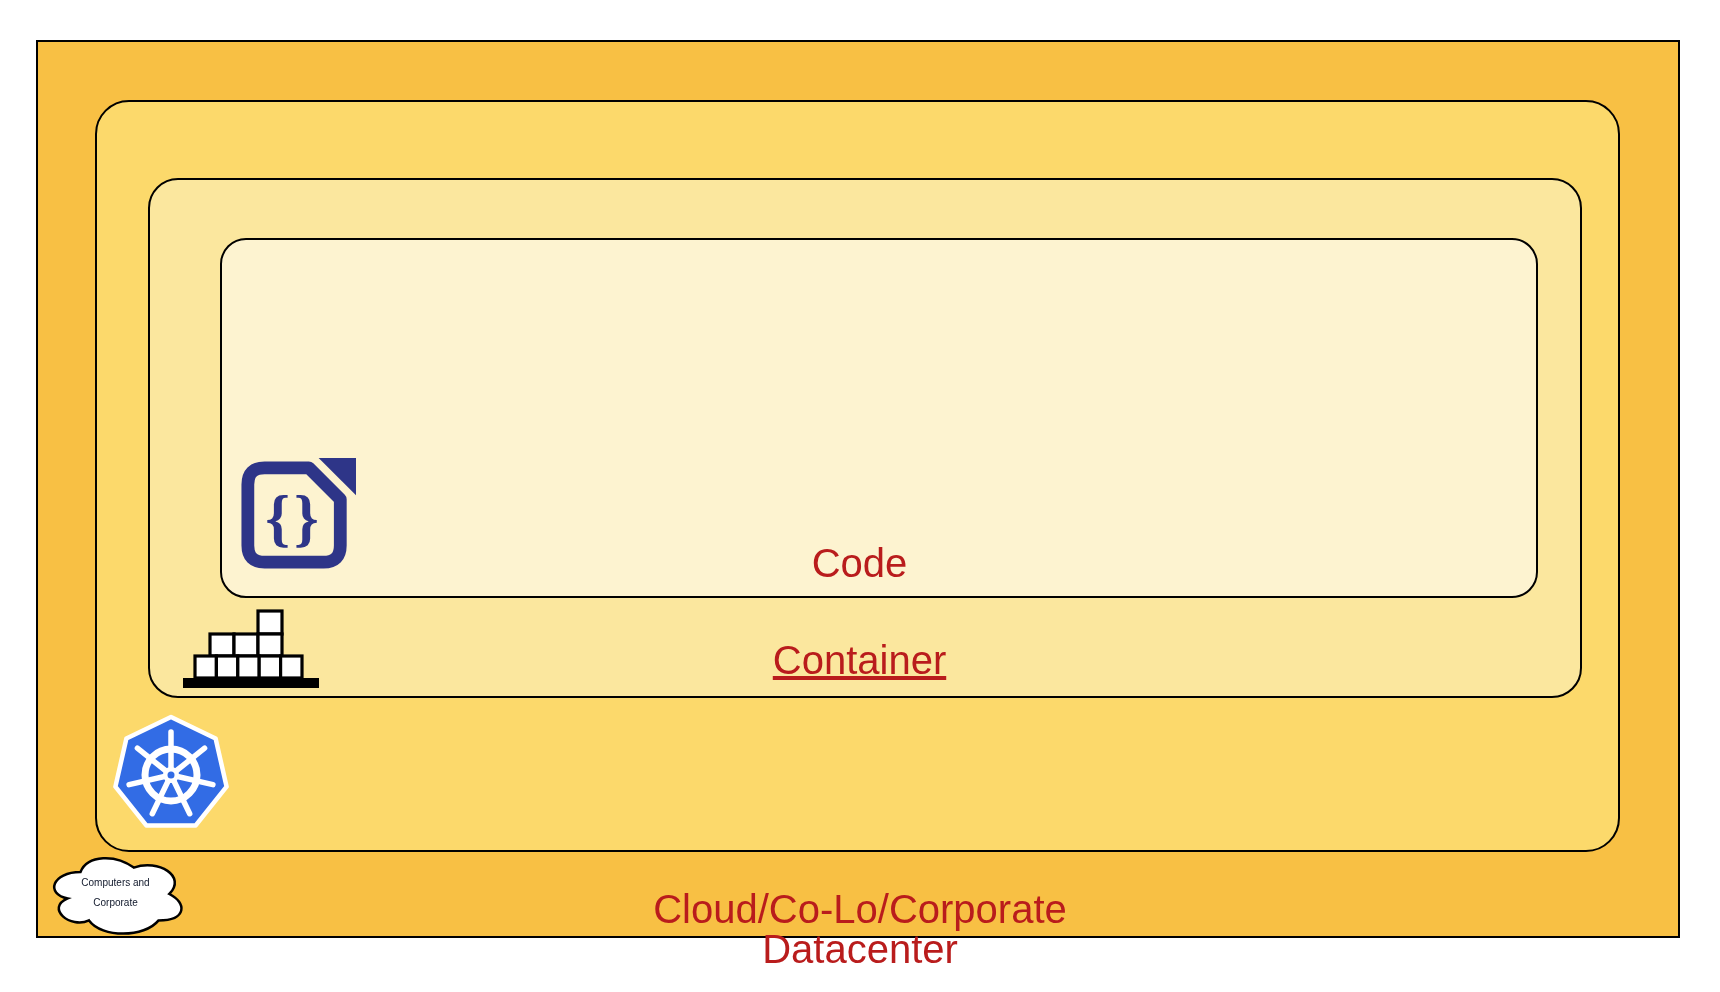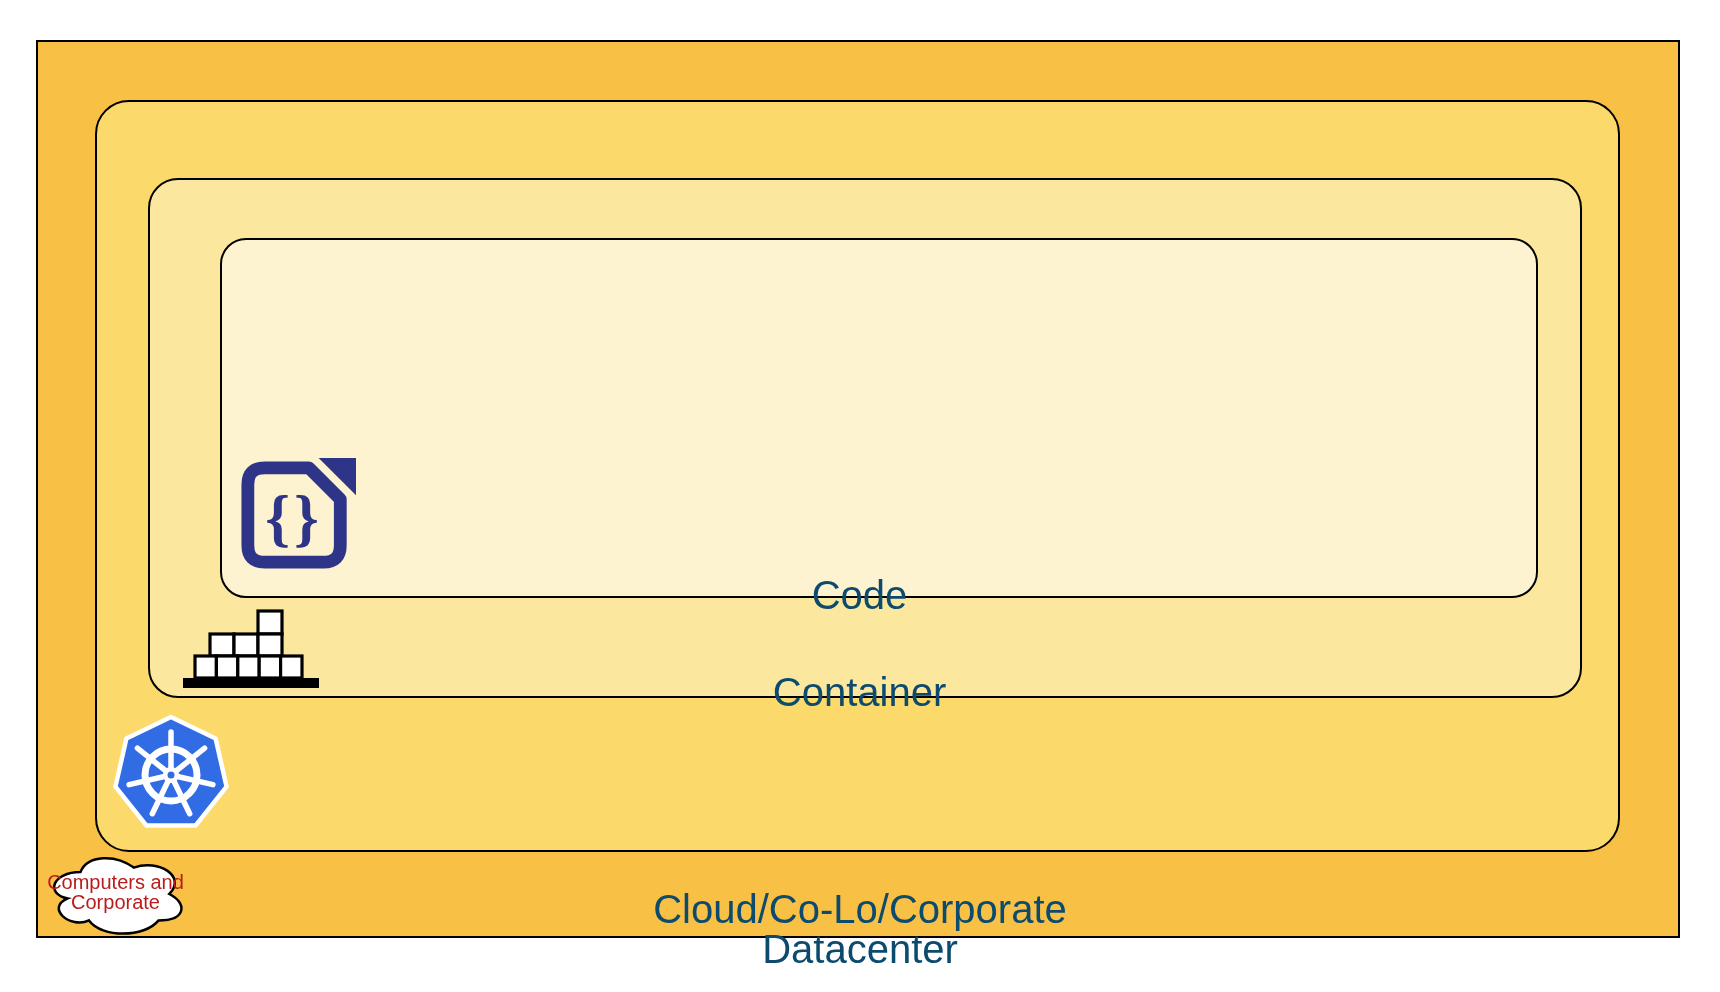--- a/index.html
+++ b/index.html
@@ -35,44 +35,43 @@
   .layer-code {
     left: 70px; top: 58px;
     width: 1318px; height: 360px;
     border-radius: 26px;
   }
   .layer-label {
     position: absolute;
     text-align: center;
     font-size: 40px;
     line-height: 46px;
-    color: #0c4a6e;
+    color: #b91c1c;
     white-space: nowrap;
-    margin-top: 32px;
   }
   .code-label      { left: 0; right: 38px; top: 300px; }
-  .container-label { left: 0; right: 10px; top: 457px; }
+  .container-label { left: 0; right: 10px; top: 457px; text-decoration: underline; }
   .cluster-label   { left: 5px; right: 0; top: 690px; }
   .datacenter-label {
-    left: 4px; right: 0; top: 815px;
+    left: 4px; right: 0; top: 847px;
     line-height: 40px;
   }
   .icon { position: absolute; }
   .code-file-icon      { left: 16px;  top: 217px; color: #2E3588; }
   .container-stack-icon{ left: 33px;  top: 426px; }
   .kubernetes-icon     { left: 13px;  top: 611px; color: #326CE5; }
   .cloud-group { position: absolute; left: 4.5px; top: 805px; width: 146px; height: 94px; }
   .cloud-group svg { position: absolute; left: 0; top: 0; }
   .cloud-text {
     position: absolute;
     left: 0; right: 0; top: 26px;
     text-align: center;
-    font-size: 20px;
+    font-size: 10px;
     line-height: 19.5px;
-    color: #b91c1c;
+    color: #0f172a;
   }
 </style>
 </head>
 <body>
 
 <div class="canvas">
 
   <div class="layer layer-datacenter" style="background-color: rgb(248, 192, 68);">
 
     <div class="layer layer-cluster" style="background-color: rgb(252, 217, 107);">

